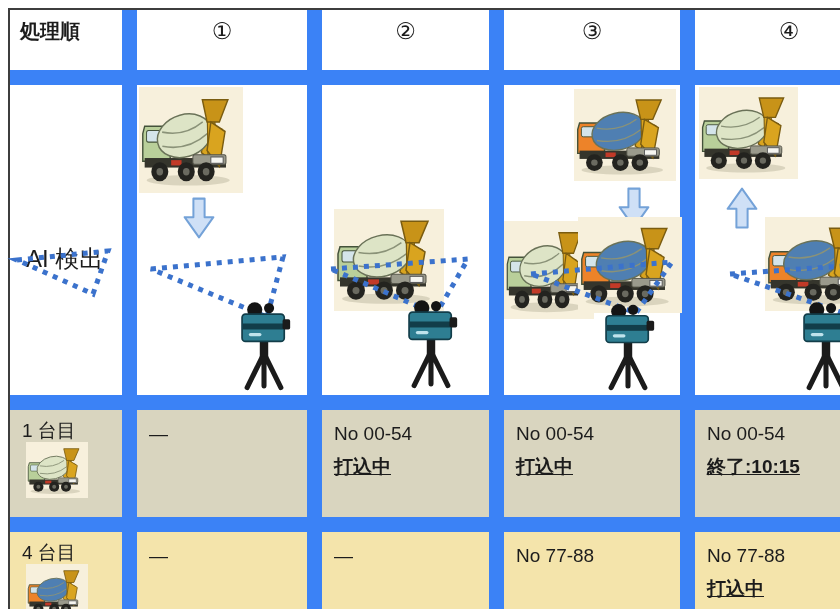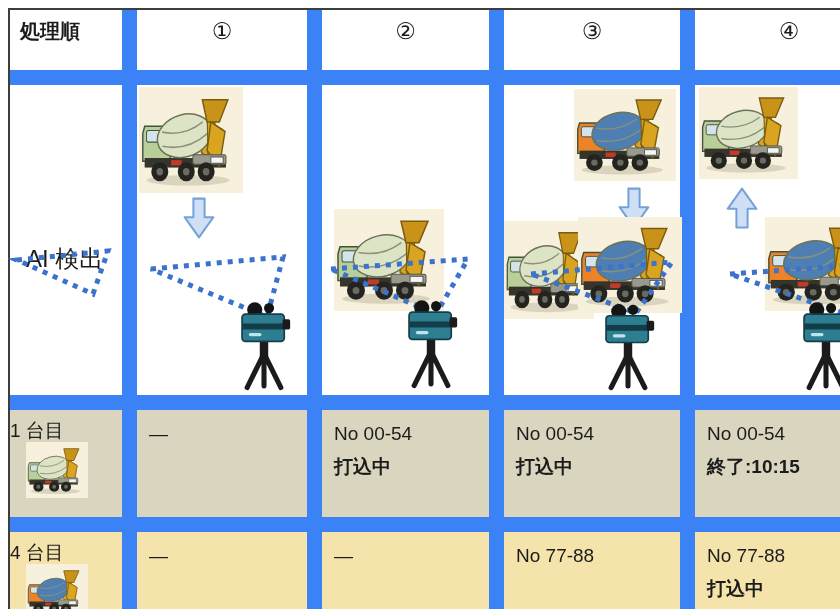--- a/index.html
+++ b/index.html
@@ -20,22 +20,22 @@
   .cell.r2{background:#f4e4ab;}
   .hdr-label{display:block;padding:8px 10px;font-size:20px;font-weight:700;}
   .hdr-num{display:block;text-align:center;padding-top:8px;font-size:23px;font-weight:400;}
   .ai-label{position:absolute;left:16px;top:130px;font-size:24px;margin-top:28px;}
   .abs{position:absolute;}
   .fov{position:absolute;overflow:visible;}
   .fov polygon{fill:none;stroke:#3b72cc;stroke-width:5;stroke-dasharray:5 6;stroke-linecap:butt;stroke-linejoin:miter;}
   .arrow-up{transform:rotate(180deg);}
   .lines{display:block;padding:7px 12px;font-size:19px;line-height:1.75;}
   .line{display:block;}
-  .line.bold{font-weight:700;}
-  .row-label{display:block;padding:8px 0;font-size:19px;}
+  .line.bold{font-weight:700;text-decoration:underline;}
+  .row-label{display:block;padding:8px 12px;font-size:19px;}
   .truck-green{--cab:#b9cf9a;--drum:#dde4c6;}
   .truck-orange{--cab:#ed8329;--drum:#4f7fb2;}
 </style>
 </head>
 <body>
 
 <svg width="0" height="0" style="position:absolute" aria-hidden="true">
   <defs>
     <symbol id="sym-truck" viewBox="0 0 110 100" preserveAspectRatio="none">
       <rect x="0" y="0" width="110" height="100" fill="#f7f0dc"></rect>

